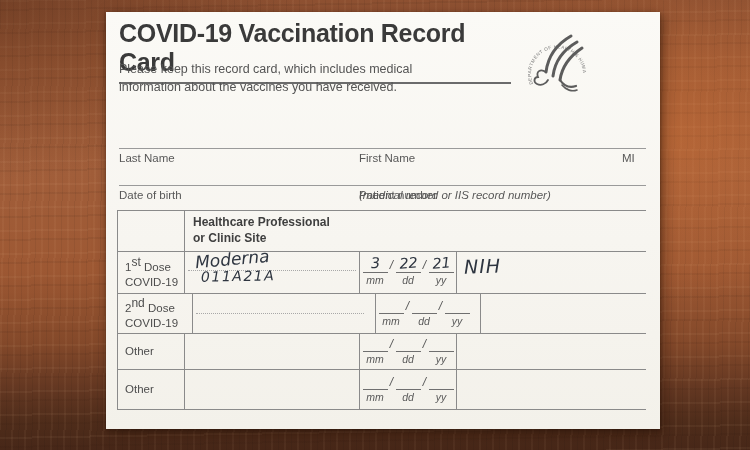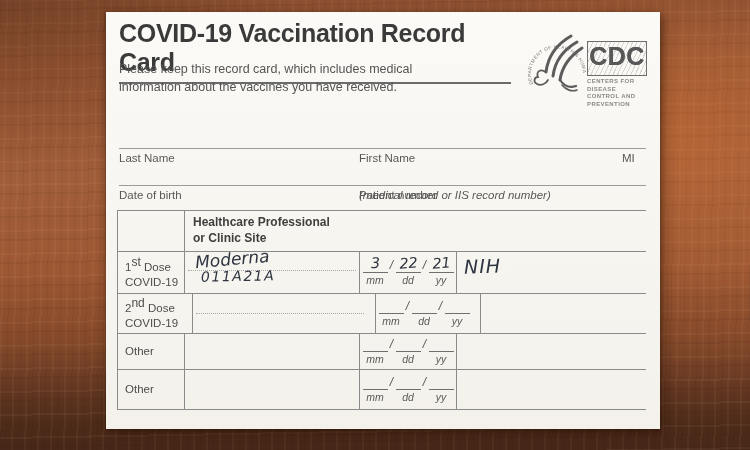--- a/index.html
+++ b/index.html
@@ -103,29 +103,20 @@
           <path d="M46,16 C32,24 23,36 21,52" stroke-width="3"></path>
           <path d="M52,22 C38,30 30,40 28,56" stroke-width="3"></path>
           <path d="M57,28 C45,36 37,46 35,60" stroke-width="3"></path>
           <path d="M21,52 C15,48 11,52 13,57 C9,57 8,62 12,64 C16,66 21,64 23,60" stroke-width="1.8"></path>
           <path d="M35,60 C39,66 45,68 51,66" stroke-width="2.2"></path>
           <path d="M37,65 C41,70 47,72 52,70" stroke-width="1.6"></path>
         </g>
       </svg>
     </div>
 
-    <div class="cdc">
-      <div class="cdc-box">
-        <div class="cdc-word">CDC</div>
-      </div>
-      <div class="cdc-sub">
-        <div>CENTERS FOR DISEASE</div>
-        <div>CONTROL AND PREVENTION</div>
-      </div>
-    </div>
 
     <div class="field-line fl-1"></div>
     <div class="field-labels la-1">
       <span class="pos-0">Last Name</span>
       <span class="pos-first">First Name</span>
       <span class="pos-mi">MI</span>
     </div>
 
     <div class="field-line fl-2"></div>
     <div class="field-labels la-2">

